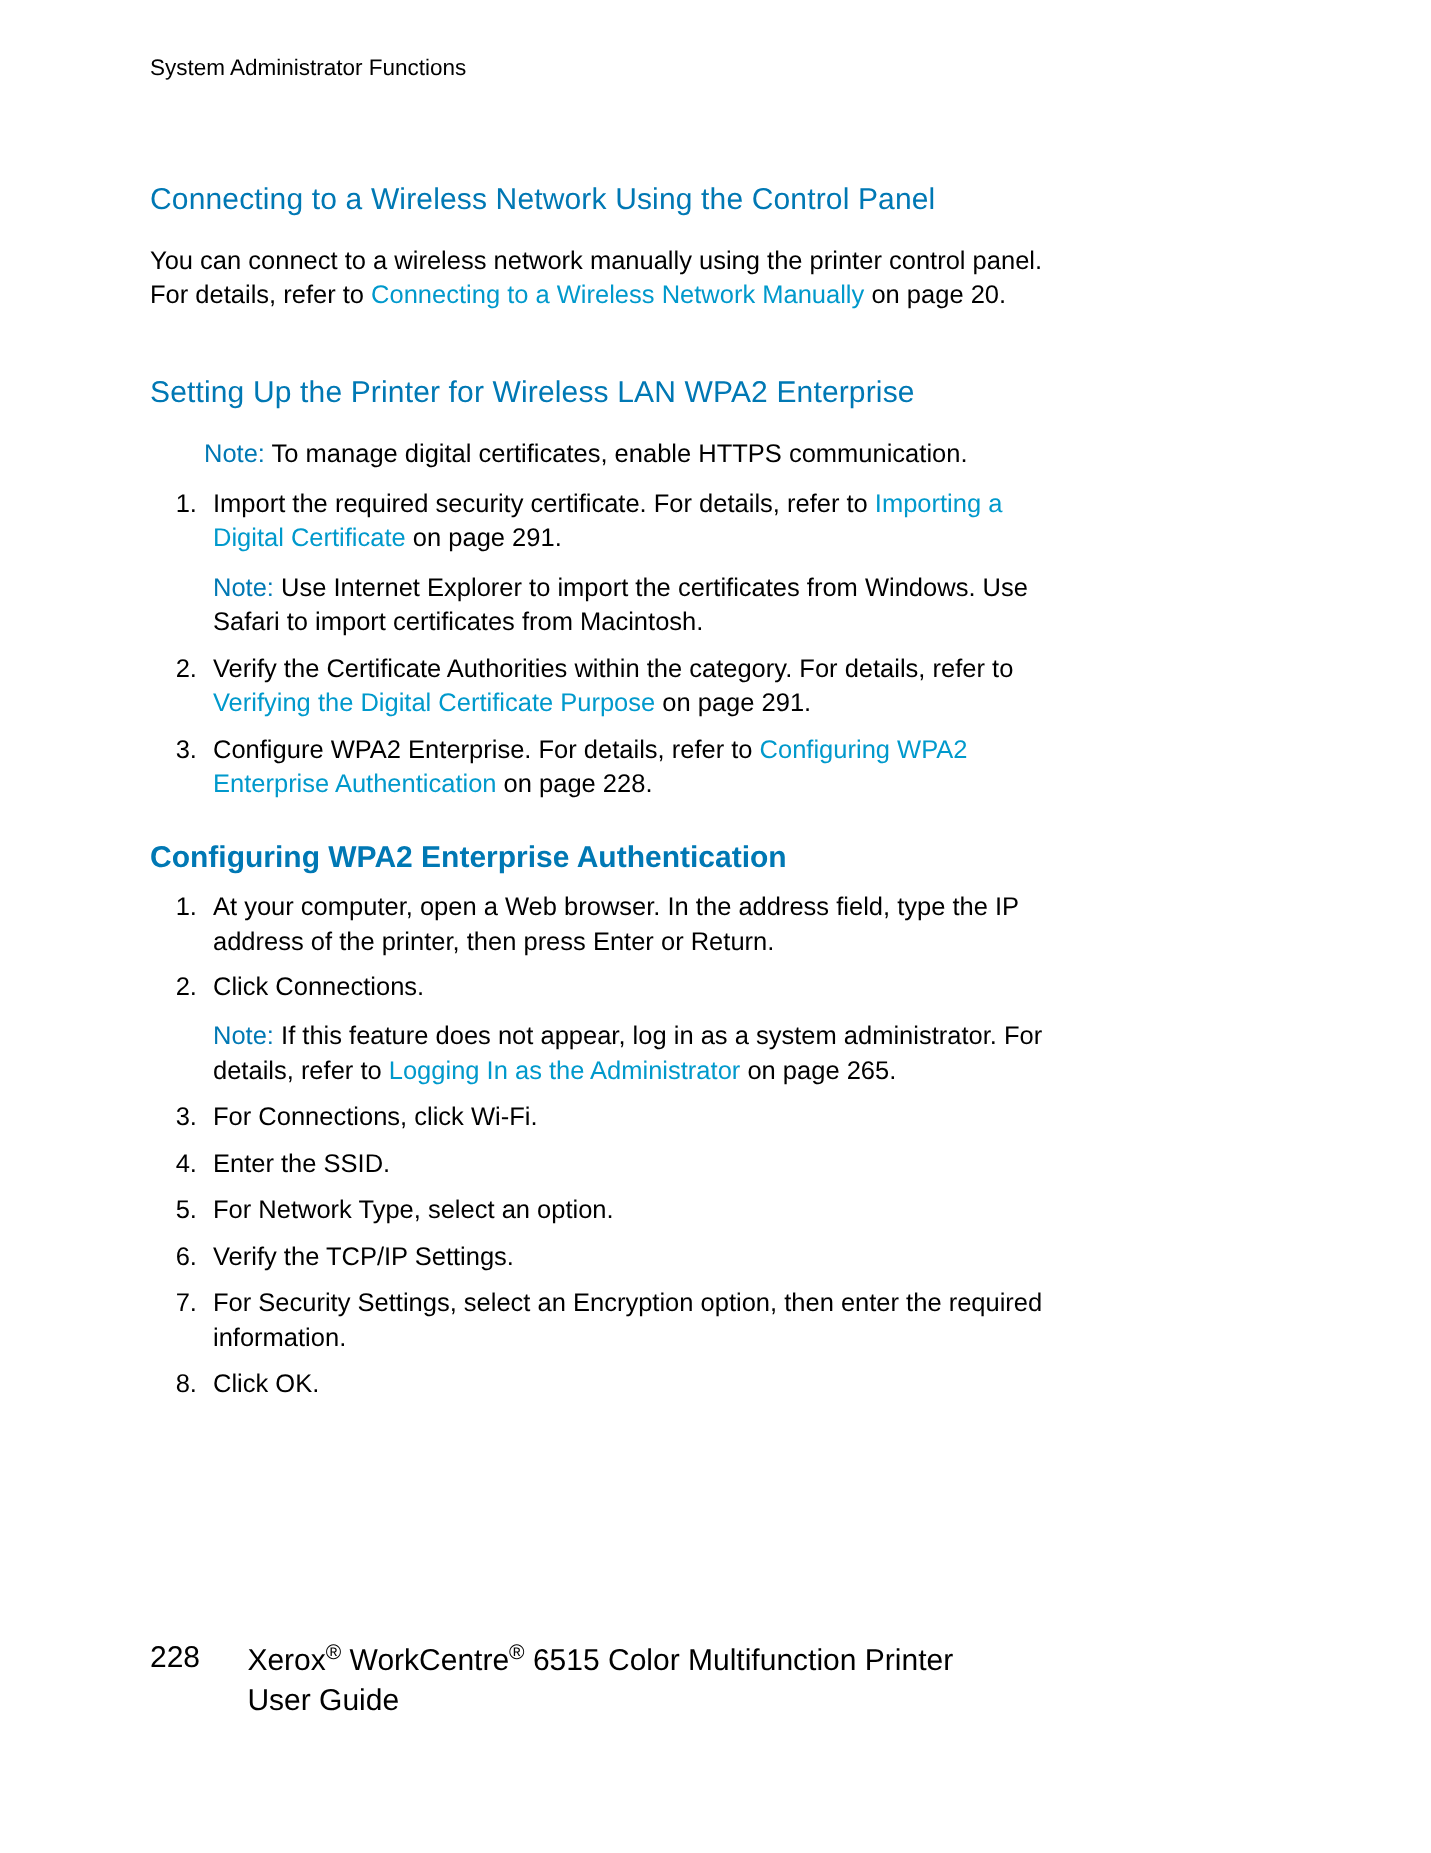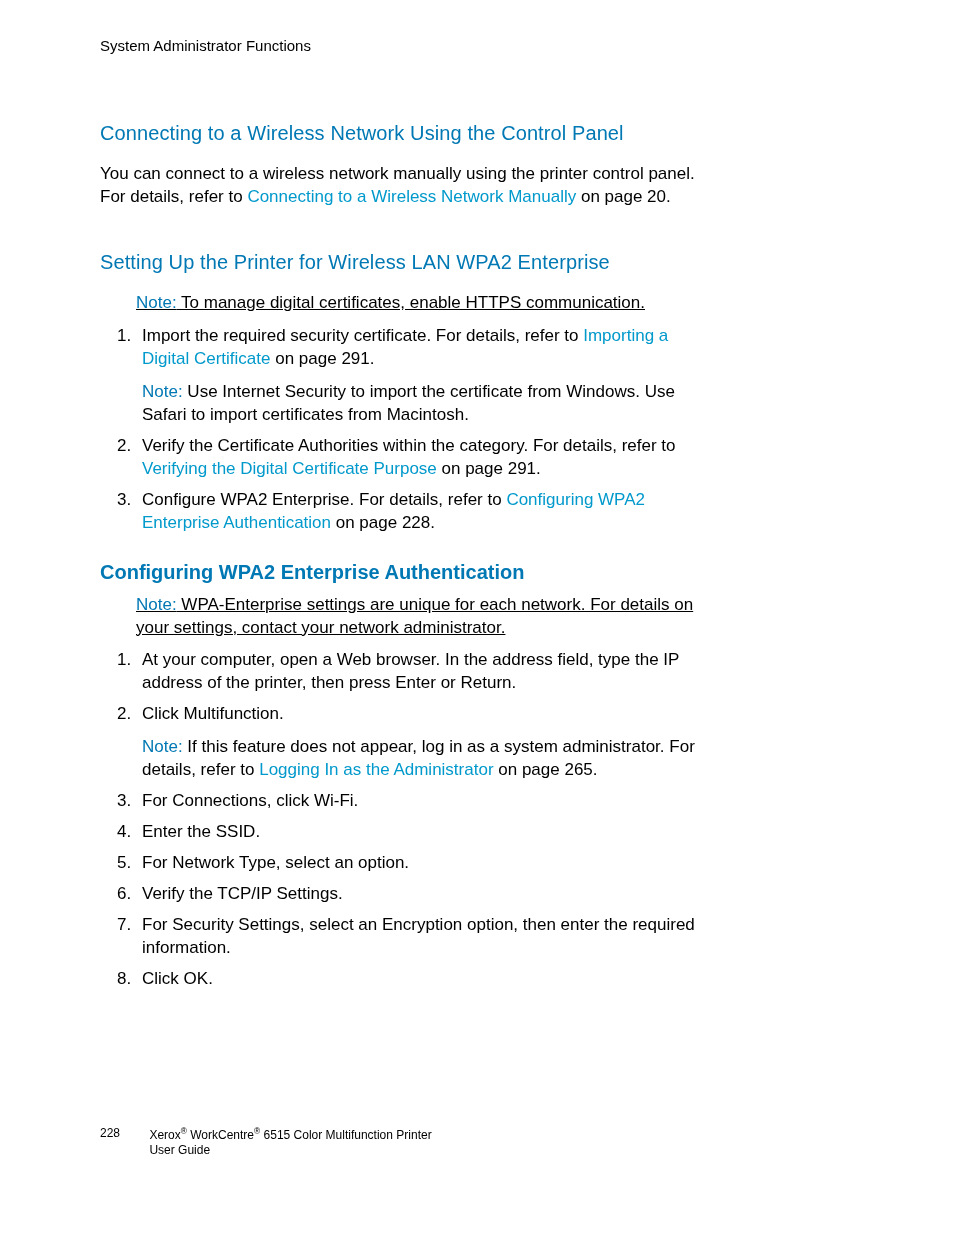--- a/index.html
+++ b/index.html
@@ -54,27 +54,26 @@
     list-style: decimal;
     margin: 8px 0 0 0;
     padding-left: 36px;
   }
   ol.steps > li {
     padding-left: 6px;
     margin-bottom: 8px;
   }
   .indented-note {
     margin: 6px 0 10px 36px;
-    text-decoration: underline;
   }
   .footer {
     position: absolute;
     left: 100px;
-    bottom: 76px;
-    font-size: 12px;
+    bottom: 88px;
+    font-size: 20px;
     line-height: 1.3;
   }
   .footer .page-num {
     display: inline-block;
     vertical-align: top;
     margin-right: 26px;
   }
   .footer .prod {
     display: inline-block;
     vertical-align: top;
@@ -99,43 +98,40 @@
   <h1 class="section-title">Setting Up the Printer for Wireless LAN WPA2 Enterprise</h1>
 
   <p class="indented-note">
     <span class="note-label">Note:</span><span> To manage digital certificates, enable HTTPS communication.</span>
   </p>
 
   <ol class="steps">
     <li>
       <span>Import the required security certificate. For details, refer to </span><a class="xref" href="#">Importing a Digital Certificate</a><span> on page 291.</span>
       <p class="body" style="margin-top:10px">
-        <span class="note-label">Note:</span><span> Use Internet Security to import the certificate from Windows. Use Safari to import certificates from Macintosh.</span>
+        <span class="note-label">Note:</span><span> Use Internet Explorer to import the certificates from Windows. Use Safari to import certificates from Macintosh.</span>
       </p>
     </li>
     <li>
       <span>Verify the Certificate Authorities within the category. For details, refer to </span><a class="xref" href="#">Verifying the Digital Certificate Purpose</a><span> on page 291.</span>
     </li>
     <li>
       <span>Configure WPA2 Enterprise. For details, refer to </span><a class="xref" href="#">Configuring WPA2 Enterprise Authentication</a><span> on page 228.</span>
     </li>
   </ol>
 
   <h2 class="subsection-title">Configuring WPA2 Enterprise Authentication</h2>
 
-  <p class="indented-note">
-    <span class="note-label">Note:</span><span> WPA-Enterprise settings are unique for each network. For details on your settings, contact your network administrator.</span>
-  </p>
 
   <ol class="steps">
     <li>
       <span>At your computer, open a Web browser. In the address field, type the IP address of the printer, then press </span><b>Enter</b><span> or </span><b>Return</b><span>.</span>
     </li>
     <li>
-      <span>Click </span><b>Multifunction</b><span>.</span>
+      <span>Click </span><b>Connections</b><span>.</span>
       <p class="body" style="margin-top:10px">
         <span class="note-label">Note:</span><span> If this feature does not appear, log in as a system administrator. For details, refer to </span><a class="xref" href="#">Logging In as the Administrator</a><span> on page 265.</span>
       </p>
     </li>
     <li>
       <span>For Connections, click </span><b>Wi-Fi</b><span>.</span>
     </li>
     <li>
       <span>Enter the </span><b>SSID</b><span>.</span>
     </li>

